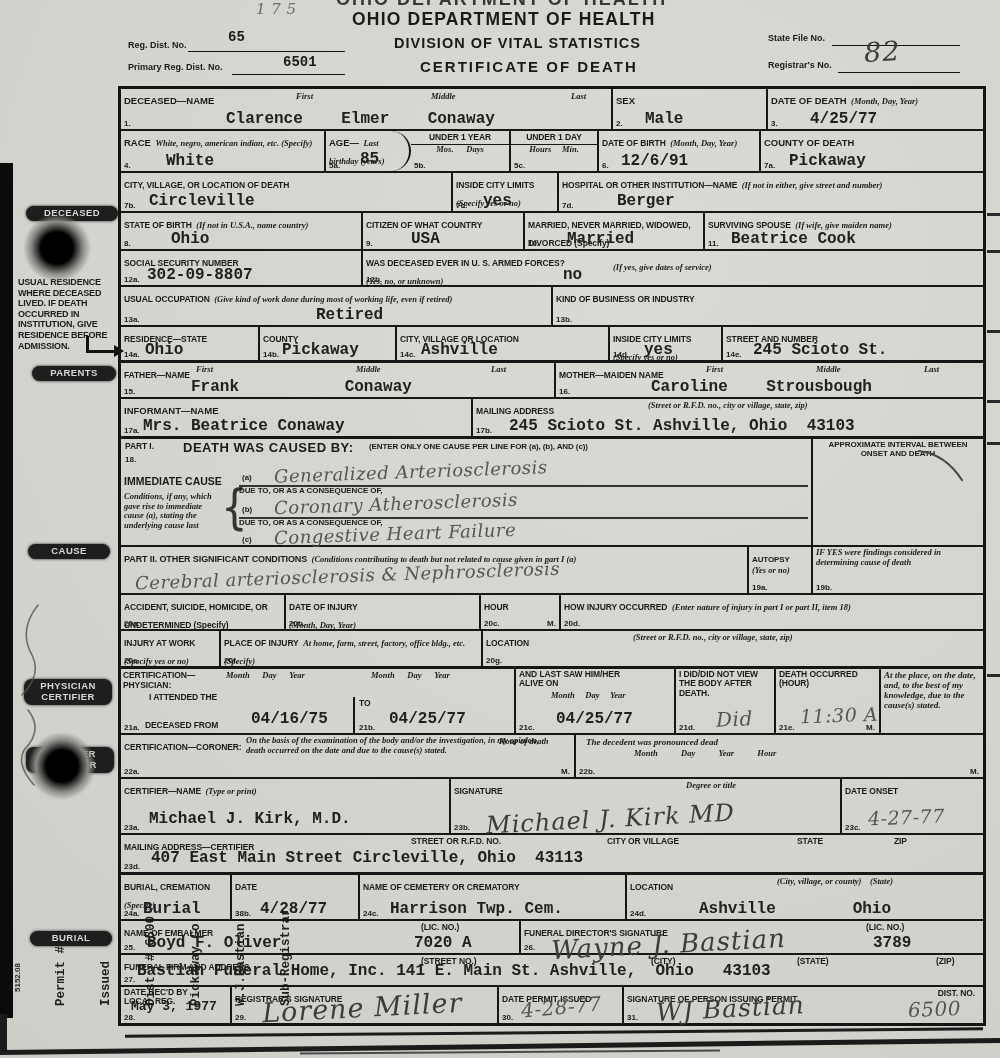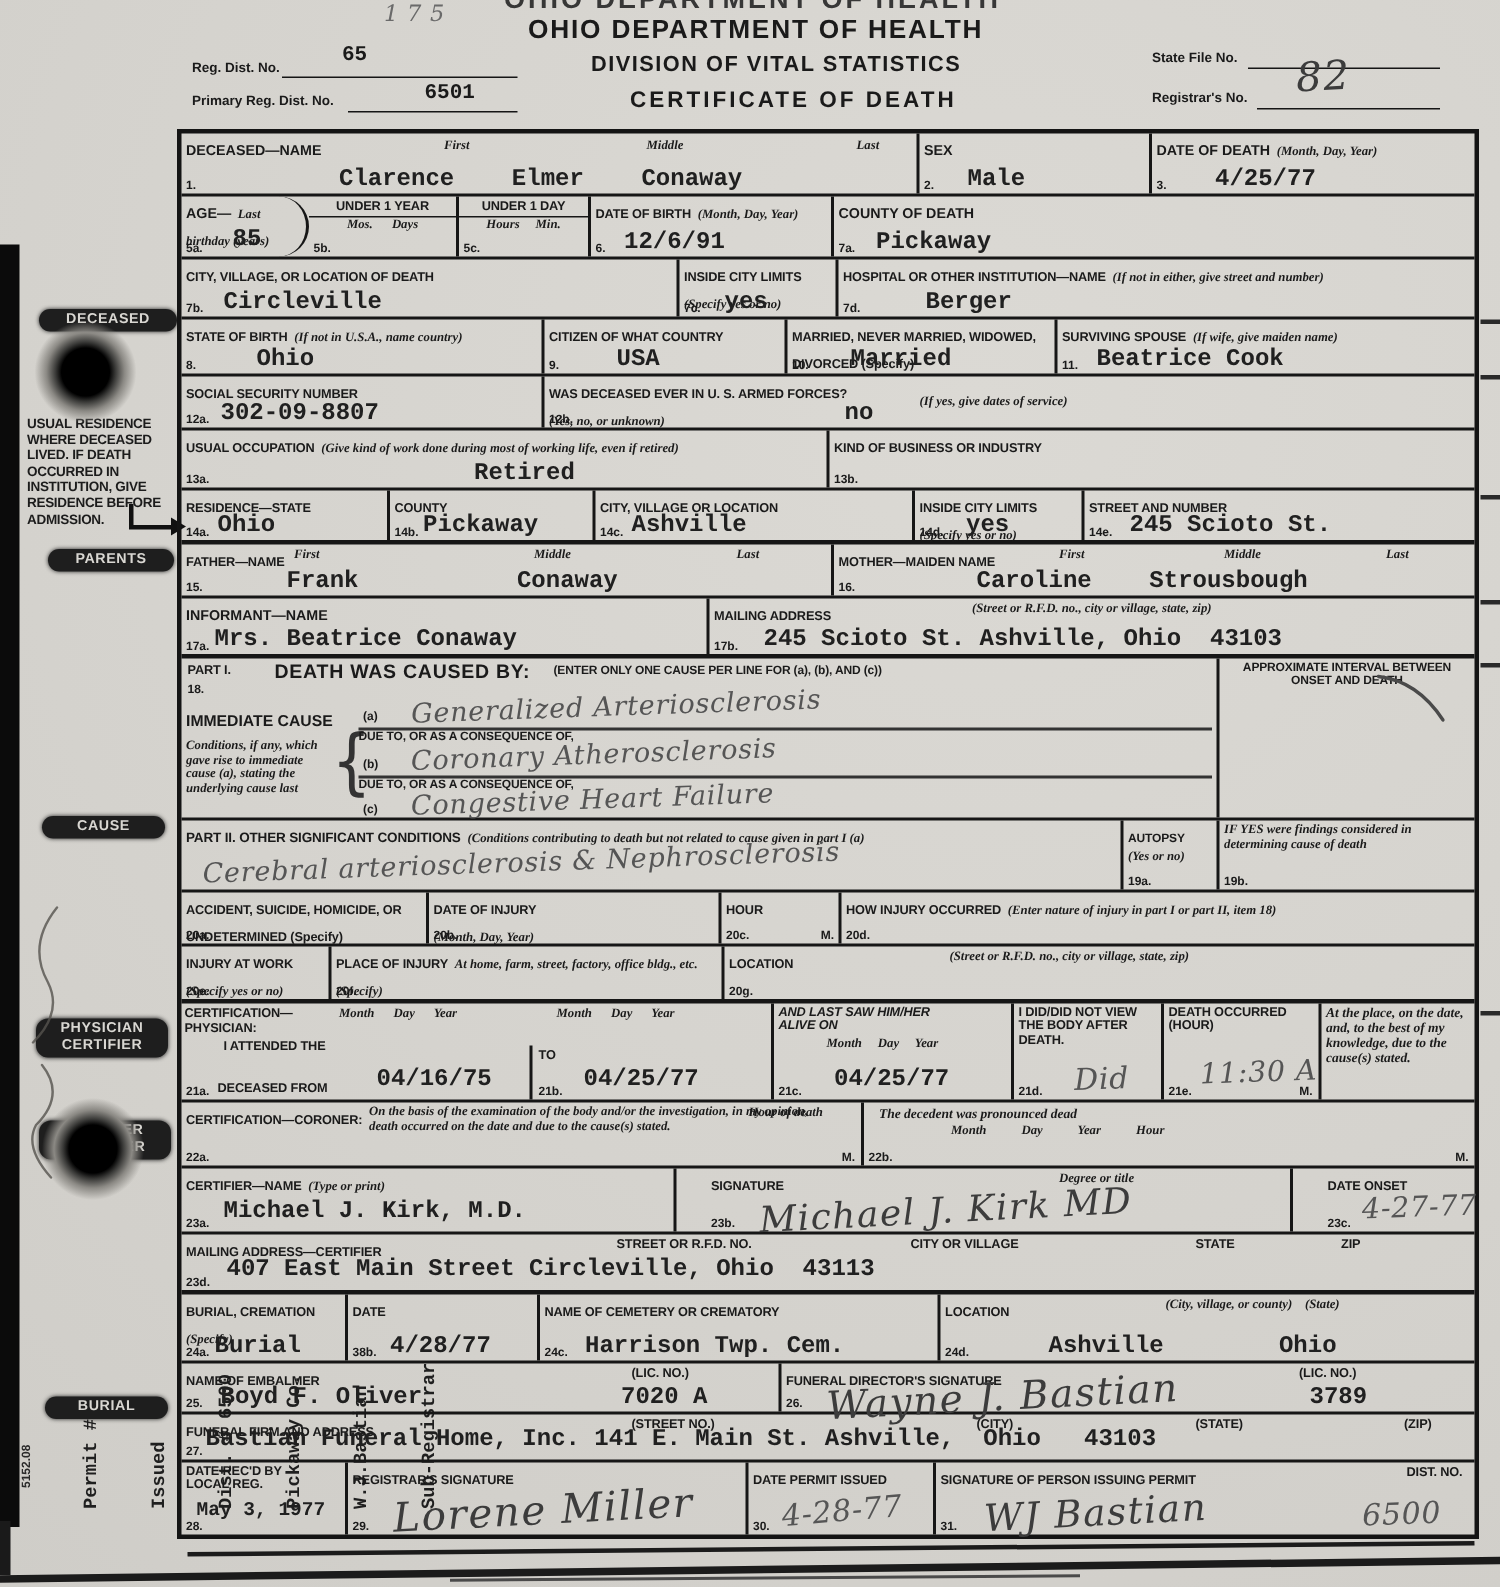--- a/index.html
+++ b/index.html
@@ -132,20 +132,26 @@
       </div>
       <div class="c" style="flex:1;">
         <span class="lbl2">DATE OF DEATH</span>
         <span class="ital">(Month, Day, Year)</span>
         <span class="num">3.</span>
         <span class="val big" style="left:42px;">4/25/77</span>
       </div>
     </div>
 
     <div class="row" style="height:42px;">
+      <div class="c" style="flex:0 0 205px;">
+        <span class="lbl2">RACE</span>
+        <span class="ital" style="white-space:normal;">White, negro, american indian, etc. (Specify)</span>
+        <span class="num">4.</span>
+        <span class="val big" style="left:45px;">White</span>
+      </div>
       <div class="c" style="flex:0 0 85px;border-radius:20px;">
         <span class="lbl2">AGE—</span>
         <span class="ital" style="white-space:normal;">Last birthday (years)</span>
         <span class="num">5a.</span>
         <span class="val big" style="left:34px;bottom:4px;">85</span>
       </div>
       <div class="c" style="flex:0 0 100px;padding:0;">
         <div class="lbl ctr" style="padding-top:2px;">UNDER 1 YEAR</div>
         <div class="ital ctr" style="border-top:1.5px solid #161616;margin-top:2px;">Mos.      Days</div>
         <span class="num">5b.</span>
@@ -403,21 +409,21 @@
         <span class="lbl abs" style="left:28px;top:24px;">I ATTENDED THE</span>
         <span class="lbl abs" style="left:238px;top:30px;">TO</span>
         <span class="num">21a.</span>
         <span class="lbl abs" style="left:24px;bottom:3px;">DECEASED FROM</span>
         <span class="val big" style="left:130px;bottom:6px;">04/16/75</span>
         <span class="num" style="left:238px;">21b.</span>
         <span class="val big" style="left:268px;bottom:6px;">04/25/77</span>
         <div class="abs" style="left:232px;top:28px;bottom:0;border-left:2px solid #161616;"></div>
       </div>
       <div class="c" style="flex:0 0 160px;">
-        <div class="lbl" style="width:120px;font-style:italic;">AND LAST SAW HIM/HER ALIVE ON</div>
+        <div class="lbl" style="width:120px;">AND LAST SAW HIM/HER ALIVE ON</div>
         <span class="ital abs" style="left:35px;top:22px;">Month     Day     Year</span>
         <span class="num">21c.</span>
         <span class="val big" style="left:40px;bottom:6px;">04/25/77</span>
       </div>
       <div class="c" style="flex:0 0 100px;">
         <div class="lbl">I DID/DID NOT VIEW THE BODY AFTER DEATH.</div>
         <span class="num">21d.</span>
         <span class="pen" style="left:40px;bottom:4px;font-size:20px;">Did</span>
       </div>
       <div class="c" style="flex:0 0 105px;">
@@ -440,21 +446,21 @@
         <span class="num" style="left:auto;right:4px;">M.</span>
       </div>
       <div class="c" style="flex:1;">
         <span class="ital abs" style="left:10px;top:2px;font-size:9px;">The decedent was pronounced dead</span>
         <span class="ital abs" style="left:58px;top:14px;">Month           Day           Year           Hour</span>
         <span class="num">22b.</span>
         <span class="num" style="left:auto;right:4px;">M.</span>
       </div>
     </div>
 
-    <div class="row" style="height:44px;gap:20px;">
+    <div class="row" style="height:56px;">
       <div class="c" style="flex:0 0 330px;">
         <span class="lbl">CERTIFIER—NAME</span>
         <span class="ital">(Type or print)</span>
         <span class="num">23a.</span>
         <span class="val big" style="left:28px;bottom:6px;">Michael J. Kirk, M.D.</span>
       </div>
       <div class="c" style="flex:0 0 391px;">
         <span class="lbl">SIGNATURE</span>
         <span class="ital abs" style="left:235px;top:2px;">Degree or title</span>
         <span class="num">23b.</span>

